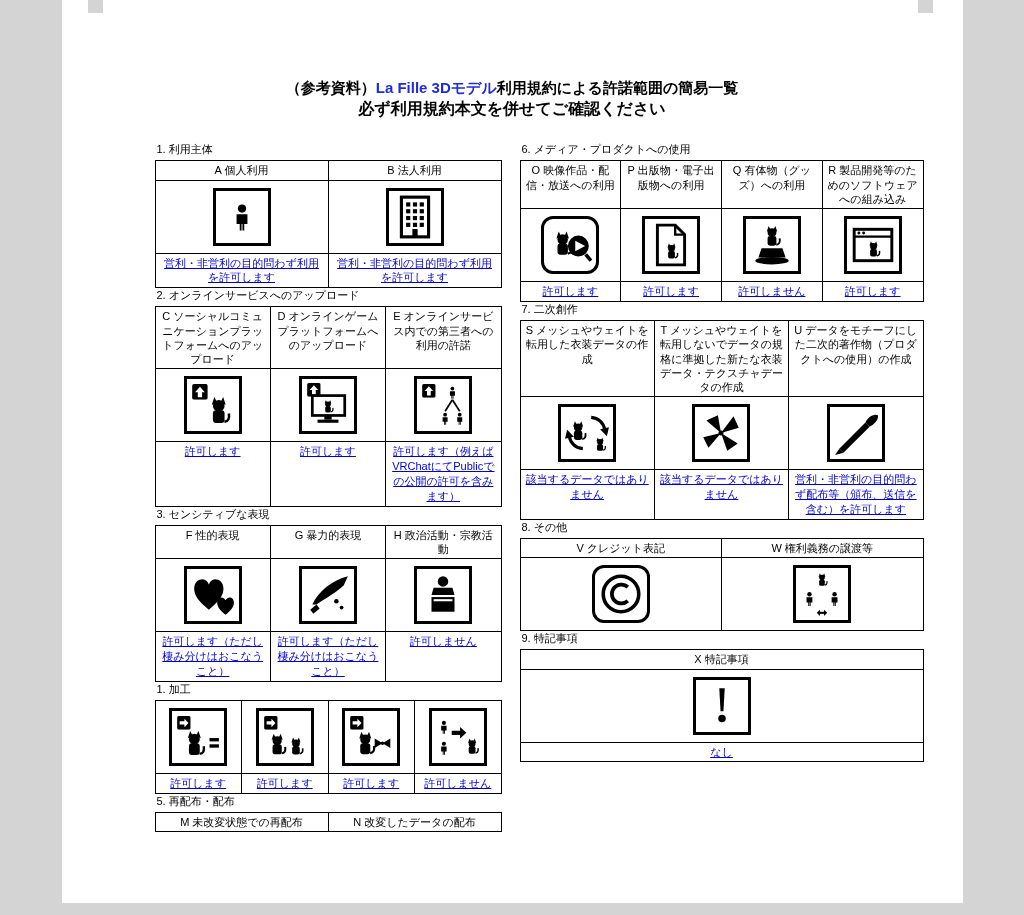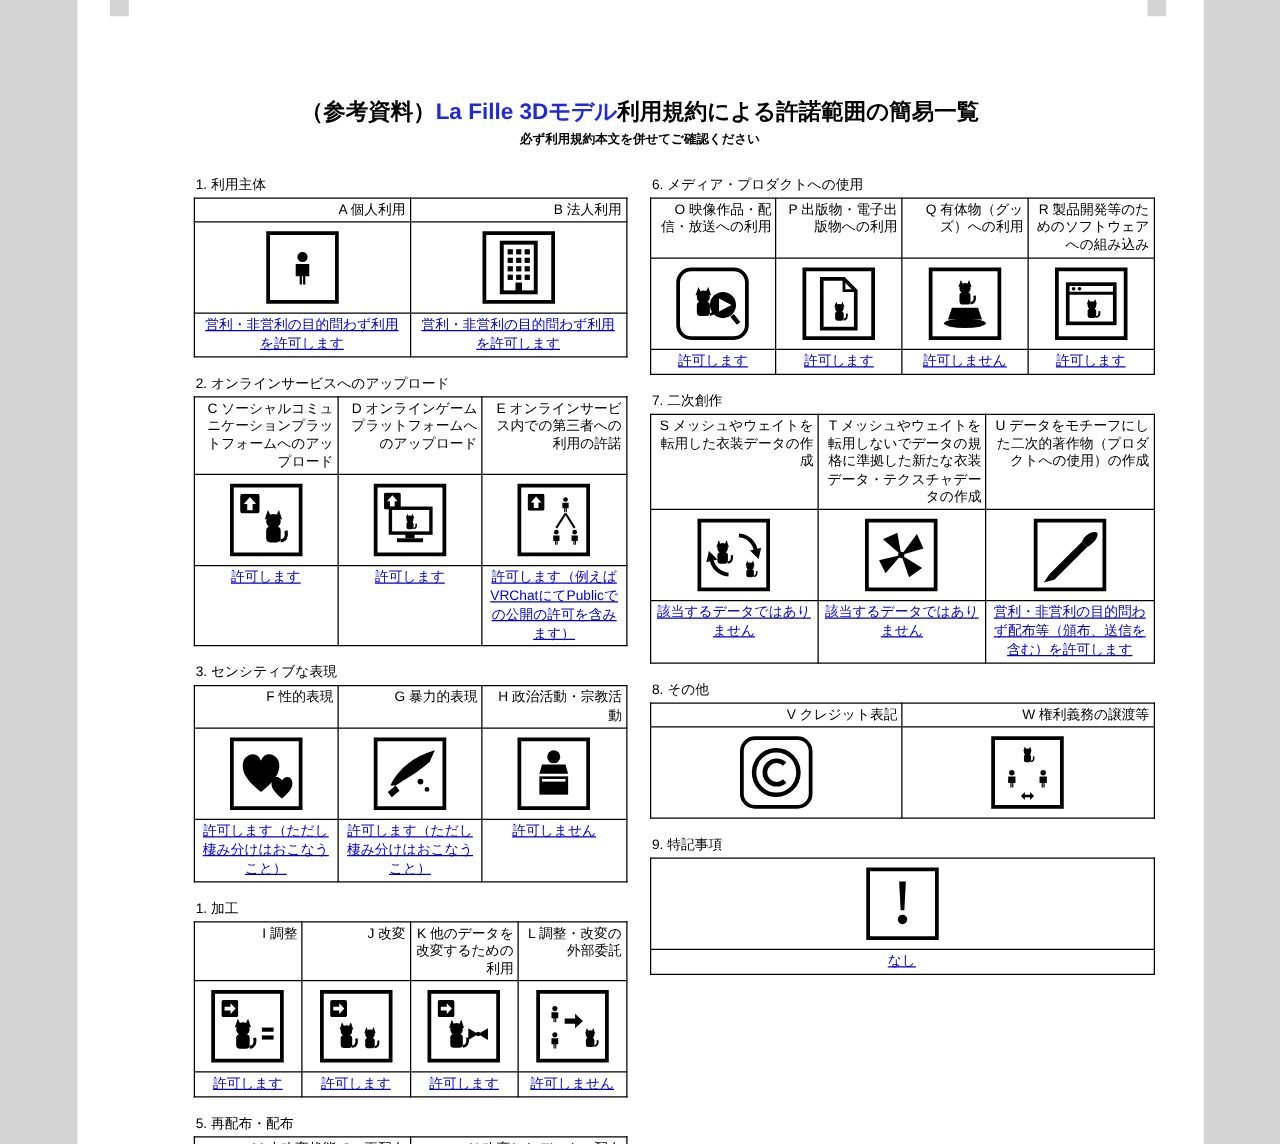--- a/index.html
+++ b/index.html
@@ -3,31 +3,31 @@
 <meta charset="utf-8">
 <style>
   *{box-sizing:border-box;margin:0;padding:0}
   html,body{background:#d4d4d4;}
   body{font-family:"Liberation Sans","DejaVu Sans",sans-serif;color:#000;}
   .canvas{width:1024px;margin:0 auto;background:#d4d4d4;padding-bottom:12px;}
   .page{width:901px;margin:0 auto;background:#fff;min-height:903px;padding-top:76px;position:relative;}
   .notch{position:absolute;top:0;width:15px;height:13px;background:#d4d4d4;}
   .notch.left{left:26px}
   .notch.right{right:30px}
-  .titles{text-align:center;font-weight:bold;font-size:18px;line-height:1.55;}
+  .titles{text-align:center;font-weight:bold;font-size:15px;line-height:1.55;}
   .brand{color:#1f2bdb;}
-  .subtitle{font-size:10px;font-weight:bold;text-align:center;}
+  .subtitle{font-size:16px;font-weight:bold;text-align:center;}
   .cols{display:flex;gap:18px;padding-left:93px;margin-top:22px;align-items:flex-start;}
   .col-left{width:347px;flex:none;}
   .col-right{width:404px;flex:none;}
-  .sec{margin-bottom:13px;width:100%;}
+  .sec{width:100%;}
   .sec-label{font-size:11px;margin:0 0 3px 2px;}
   table.tbl{border-collapse:collapse;width:100%;table-layout:fixed;}
   .tbl td{border:1px solid #000;padding:2px 3px;font-size:11px;text-align:center;vertical-align:top;}
-  td.hd{line-height:1.3;text-align:right;}
+  td.hd{line-height:1.3;}
   td.ic{padding:5px 0;vertical-align:middle;}
   td.rs{color:#0000cc;font-weight:normal;text-decoration:underline;line-height:1.35;}
   .frame{width:58px;height:58px;border:3px solid #000;margin:2px auto;display:flex;align-items:center;justify-content:center;background:#fff;}
   .frame.round{border-radius:12px;}
   .frame svg{display:block;}
 </style>
 </head>
 <body>
 
 <svg width="0" height="0" style="position:absolute" aria-hidden="true">
@@ -217,26 +217,20 @@
             <td class="rs">許可しません</td>
           </tr>
         </tbody>
             </table>
       </div>
 
       <div class="sec">
         <div class="sec-label">1. 加工</div>
         <table class="tbl">
           <tbody>
-                <tr>
-            <td class="hd">I 調整</td>
-            <td class="hd">J 改変</td>
-            <td class="hd">K 他のデータを改変するための利用</td>
-            <td class="hd">L 調整・改変の外部委託</td>
-          </tr>
           <tr>
             <td class="ic">
               <div class="frame">
                 <svg width="46" height="46" viewBox="0 0 44 44">
                   <use href="#sym-arrow" x="2" y="2" width="13" height="13"></use>
                   <use href="#sym-cat" x="5" y="14" width="27" height="27"></use>
                   <rect x="33" y="23" width="9" height="3.2"></rect>
                   <rect x="33" y="29" width="9" height="3.2"></rect>
                 </svg>
               </div>
@@ -443,20 +437,23 @@
             </td>
           </tr>
         </tbody>
             </table>
       </div>
 
       <div class="sec">
         <div class="sec-label">9. 特記事項</div>
         <table class="tbl">
           <tbody>
+                <tr>
+            <td class="hd">X 特記事項</td>
+          </tr>
           <tr>
             <td class="ic">
               <div class="frame">
                 <svg width="46" height="46" viewBox="0 0 44 44">
                   <path d="M19.4,5 h5.2 L23.4,27 h-2.8 z"></path>
                   <circle cx="22" cy="34" r="3.6"></circle>
                 </svg>
               </div>
             </td>
           </tr>

